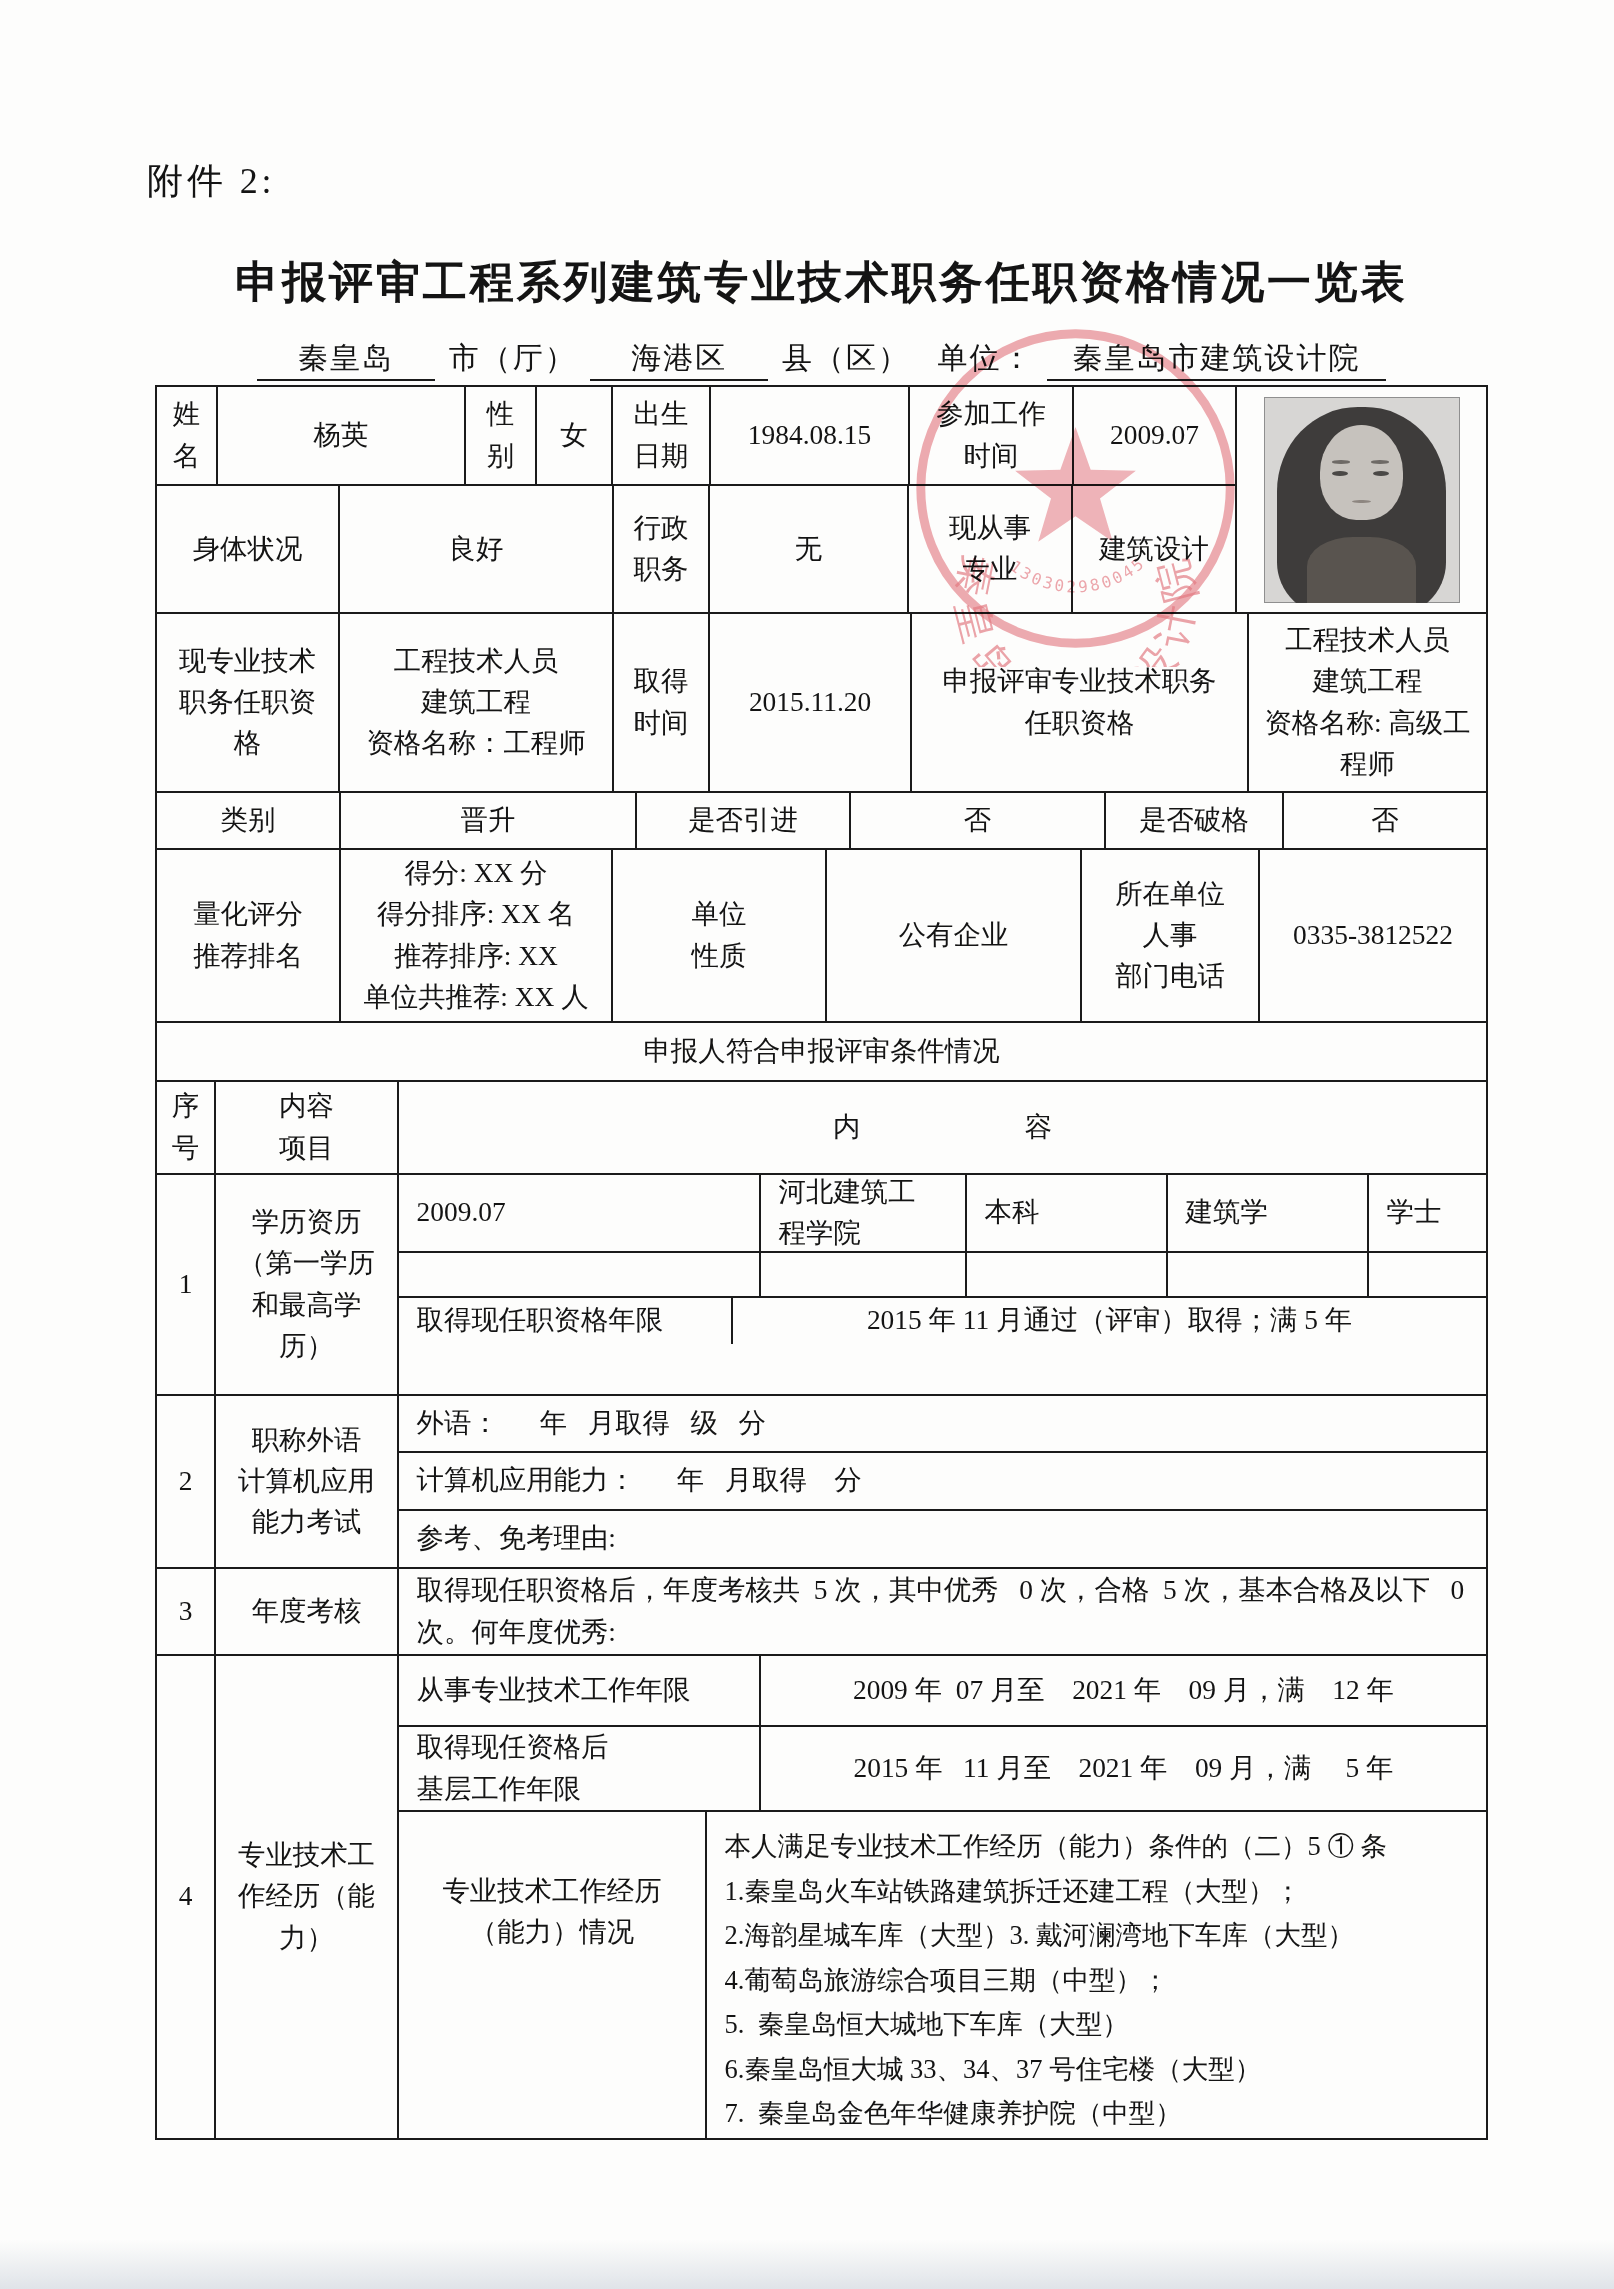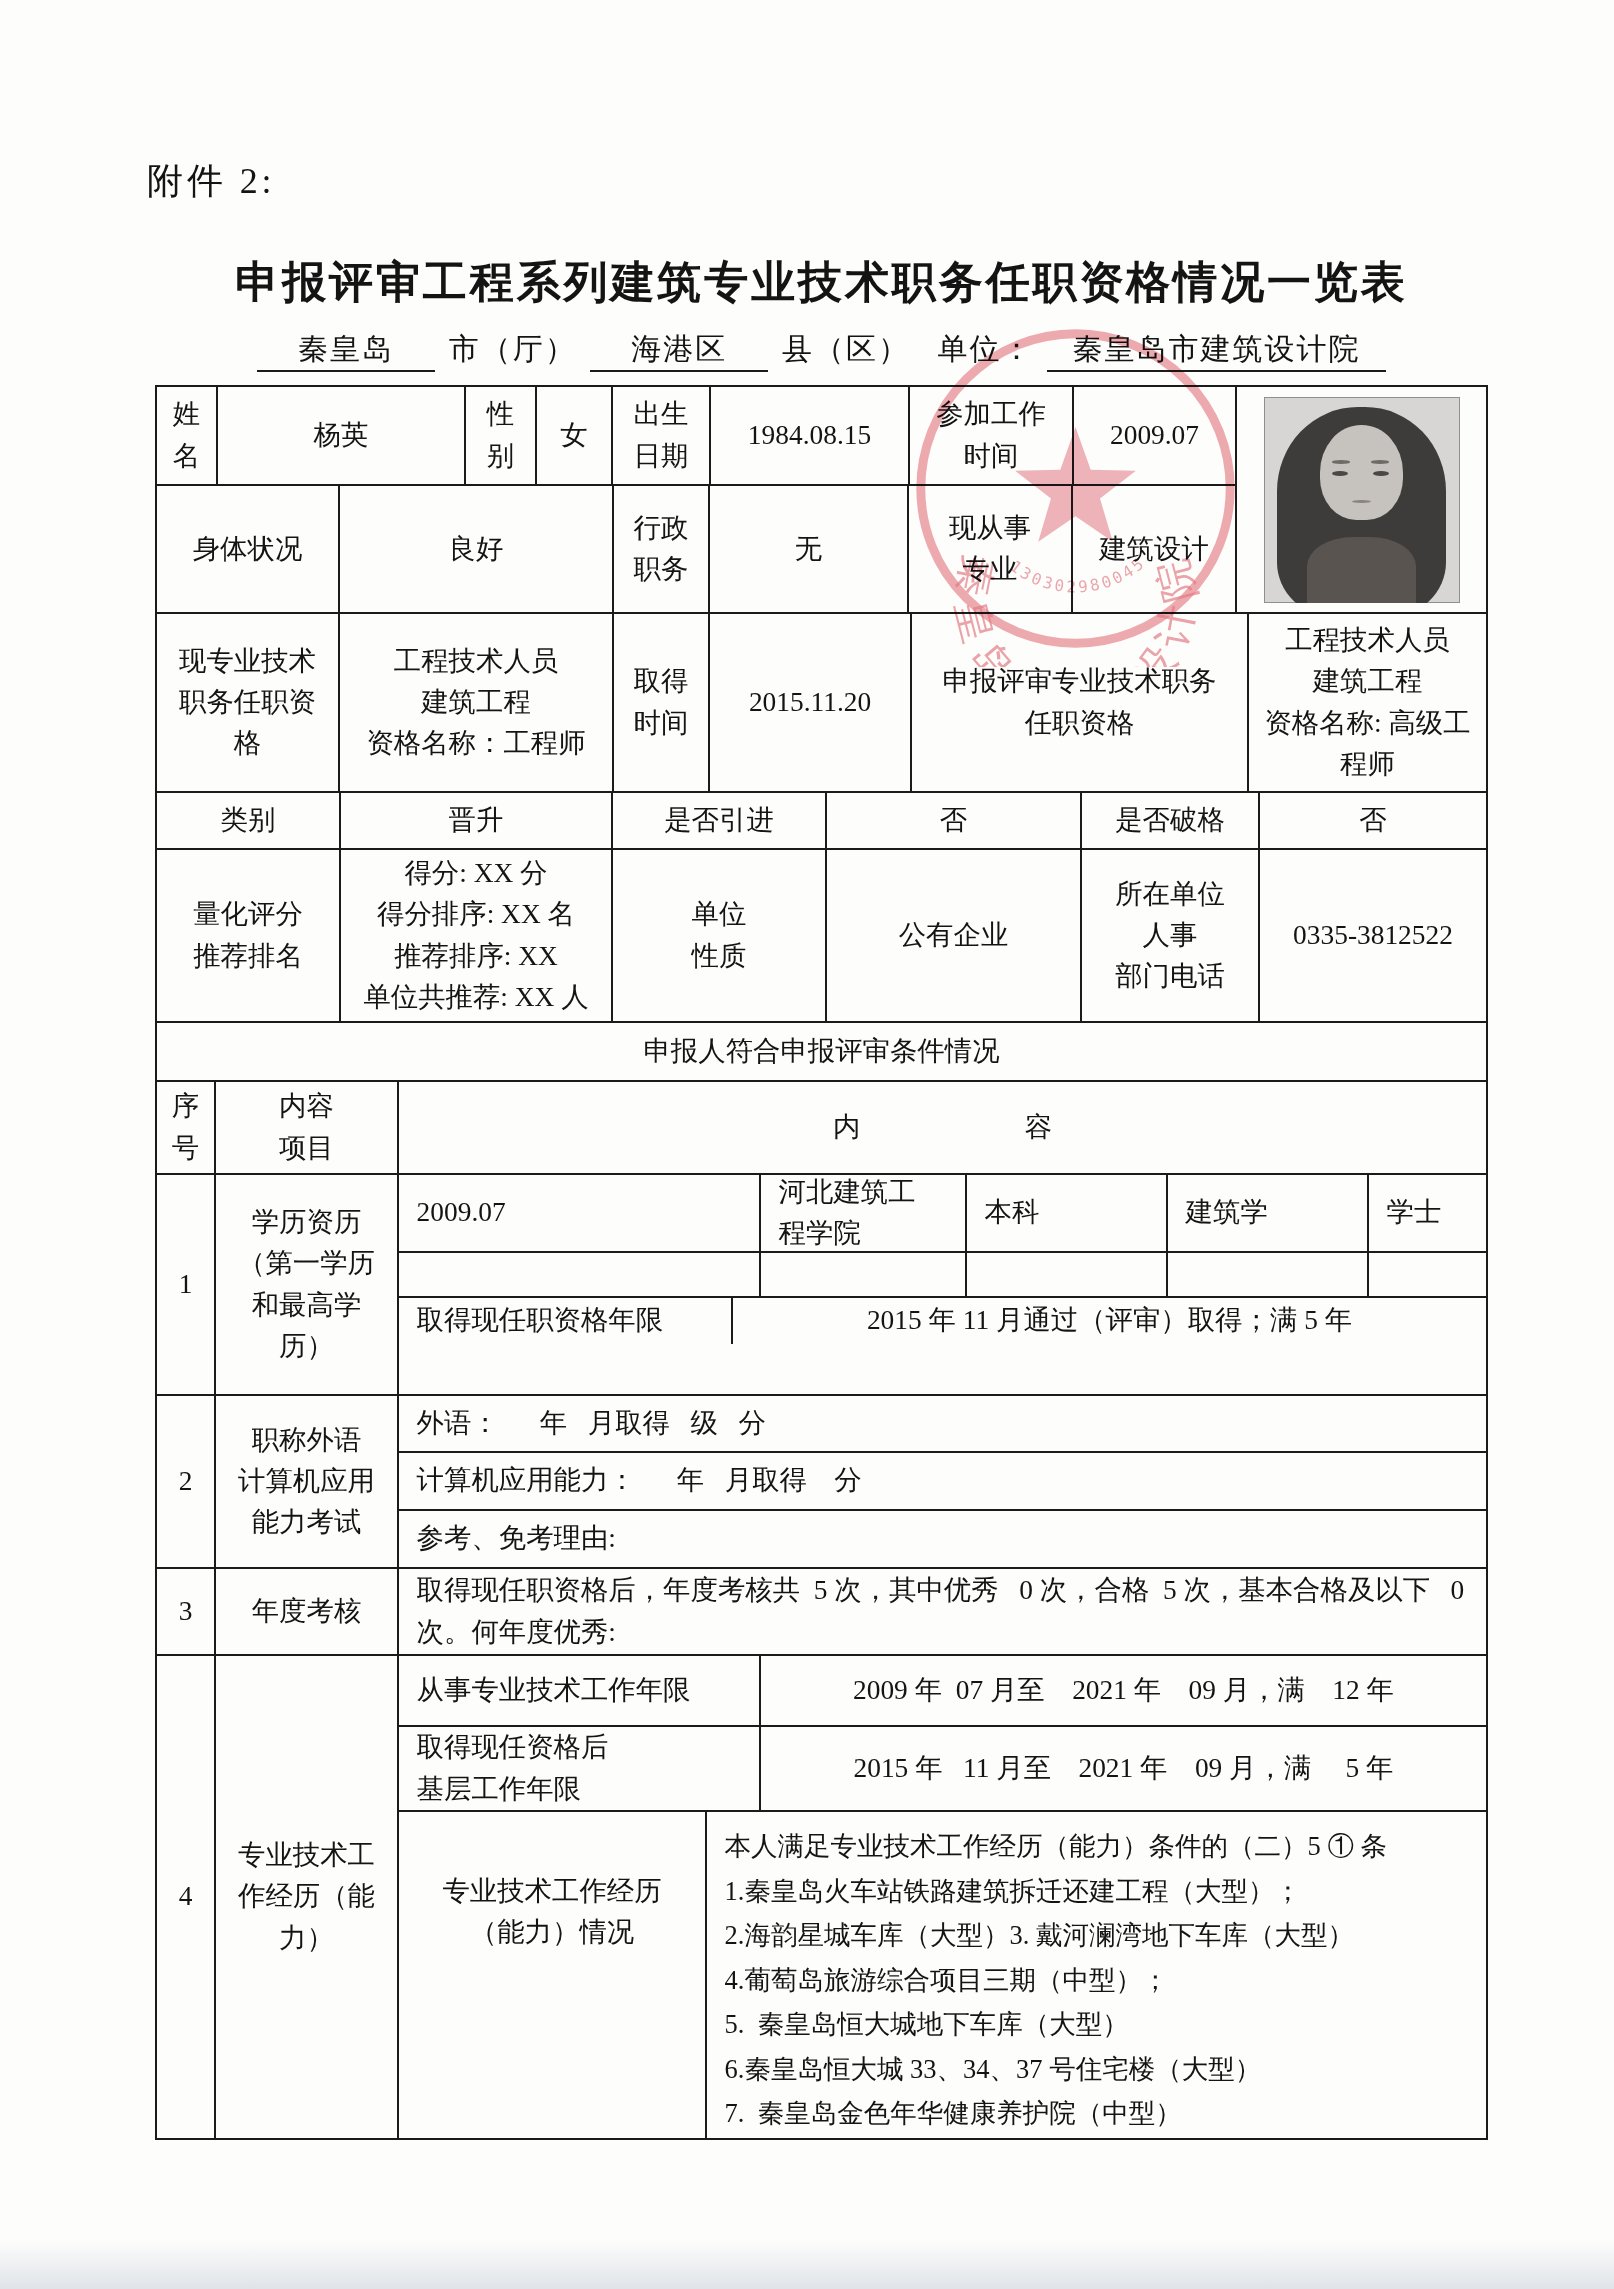--- a/index.html
+++ b/index.html
@@ -4,21 +4,21 @@
 <style>
   html,body{margin:0;padding:0;background:#9a9a9a;}
   .page{position:relative;width:1614px;height:2290px;background:#fdfdfc;overflow:hidden;
         font-family:"Liberation Serif","DejaVu Serif",serif;color:#141414;}
   .attachment{position:absolute;left:147px;top:157px;font-size:36px;letter-spacing:3.9px;}
   .title{position:absolute;left:155px;top:253px;width:1333px;margin:0;text-align:center;
          font-family:"Liberation Sans","DejaVu Sans",sans-serif;
          font-size:44px;font-weight:700;letter-spacing:2.9px;}
   .region{position:absolute;left:155px;top:329px;width:1333px;text-align:center;
           font-size:30px;letter-spacing:2px;white-space:nowrap;}
-  .region span{display:inline-block;}
+  .region span{display:inline-block;margin-top:9px;}
   .u{border-bottom:2.9px solid #1b1b1b;}
   .padw{padding:0 41px;}
   .padn{padding:0 25.5px;}
   .gap{margin:0 13.7px;}
 
   
   .tbl{position:absolute;left:155px;top:385px;width:1333px;border:2.9px solid #1b1b1b;
        box-sizing:border-box;background:transparent;}
   .tbl *{box-sizing:border-box;}
   .r{display:flex;border-bottom:2.5px solid #1b1b1b;}
@@ -163,21 +163,21 @@
 建筑工程
 资格名称: 高级工
 程师</span>
         </div>
     </div>
 
     <div class="r" style="height:57px">
       <div class="c" style="width:184px">
           <span>类别</span>
         </div>
-      <div class="c" style="width:272px">
+      <div class="c" style="width:296px">
           <span>晋升</span>
         </div>
       <div class="c" style="width:214px">
           <span>是否引进</span>
         </div>
       <div class="c" style="width:255px">
           <span>否</span>
         </div>
       <div class="c" style="width:178px">
           <span>是否破格</span>

